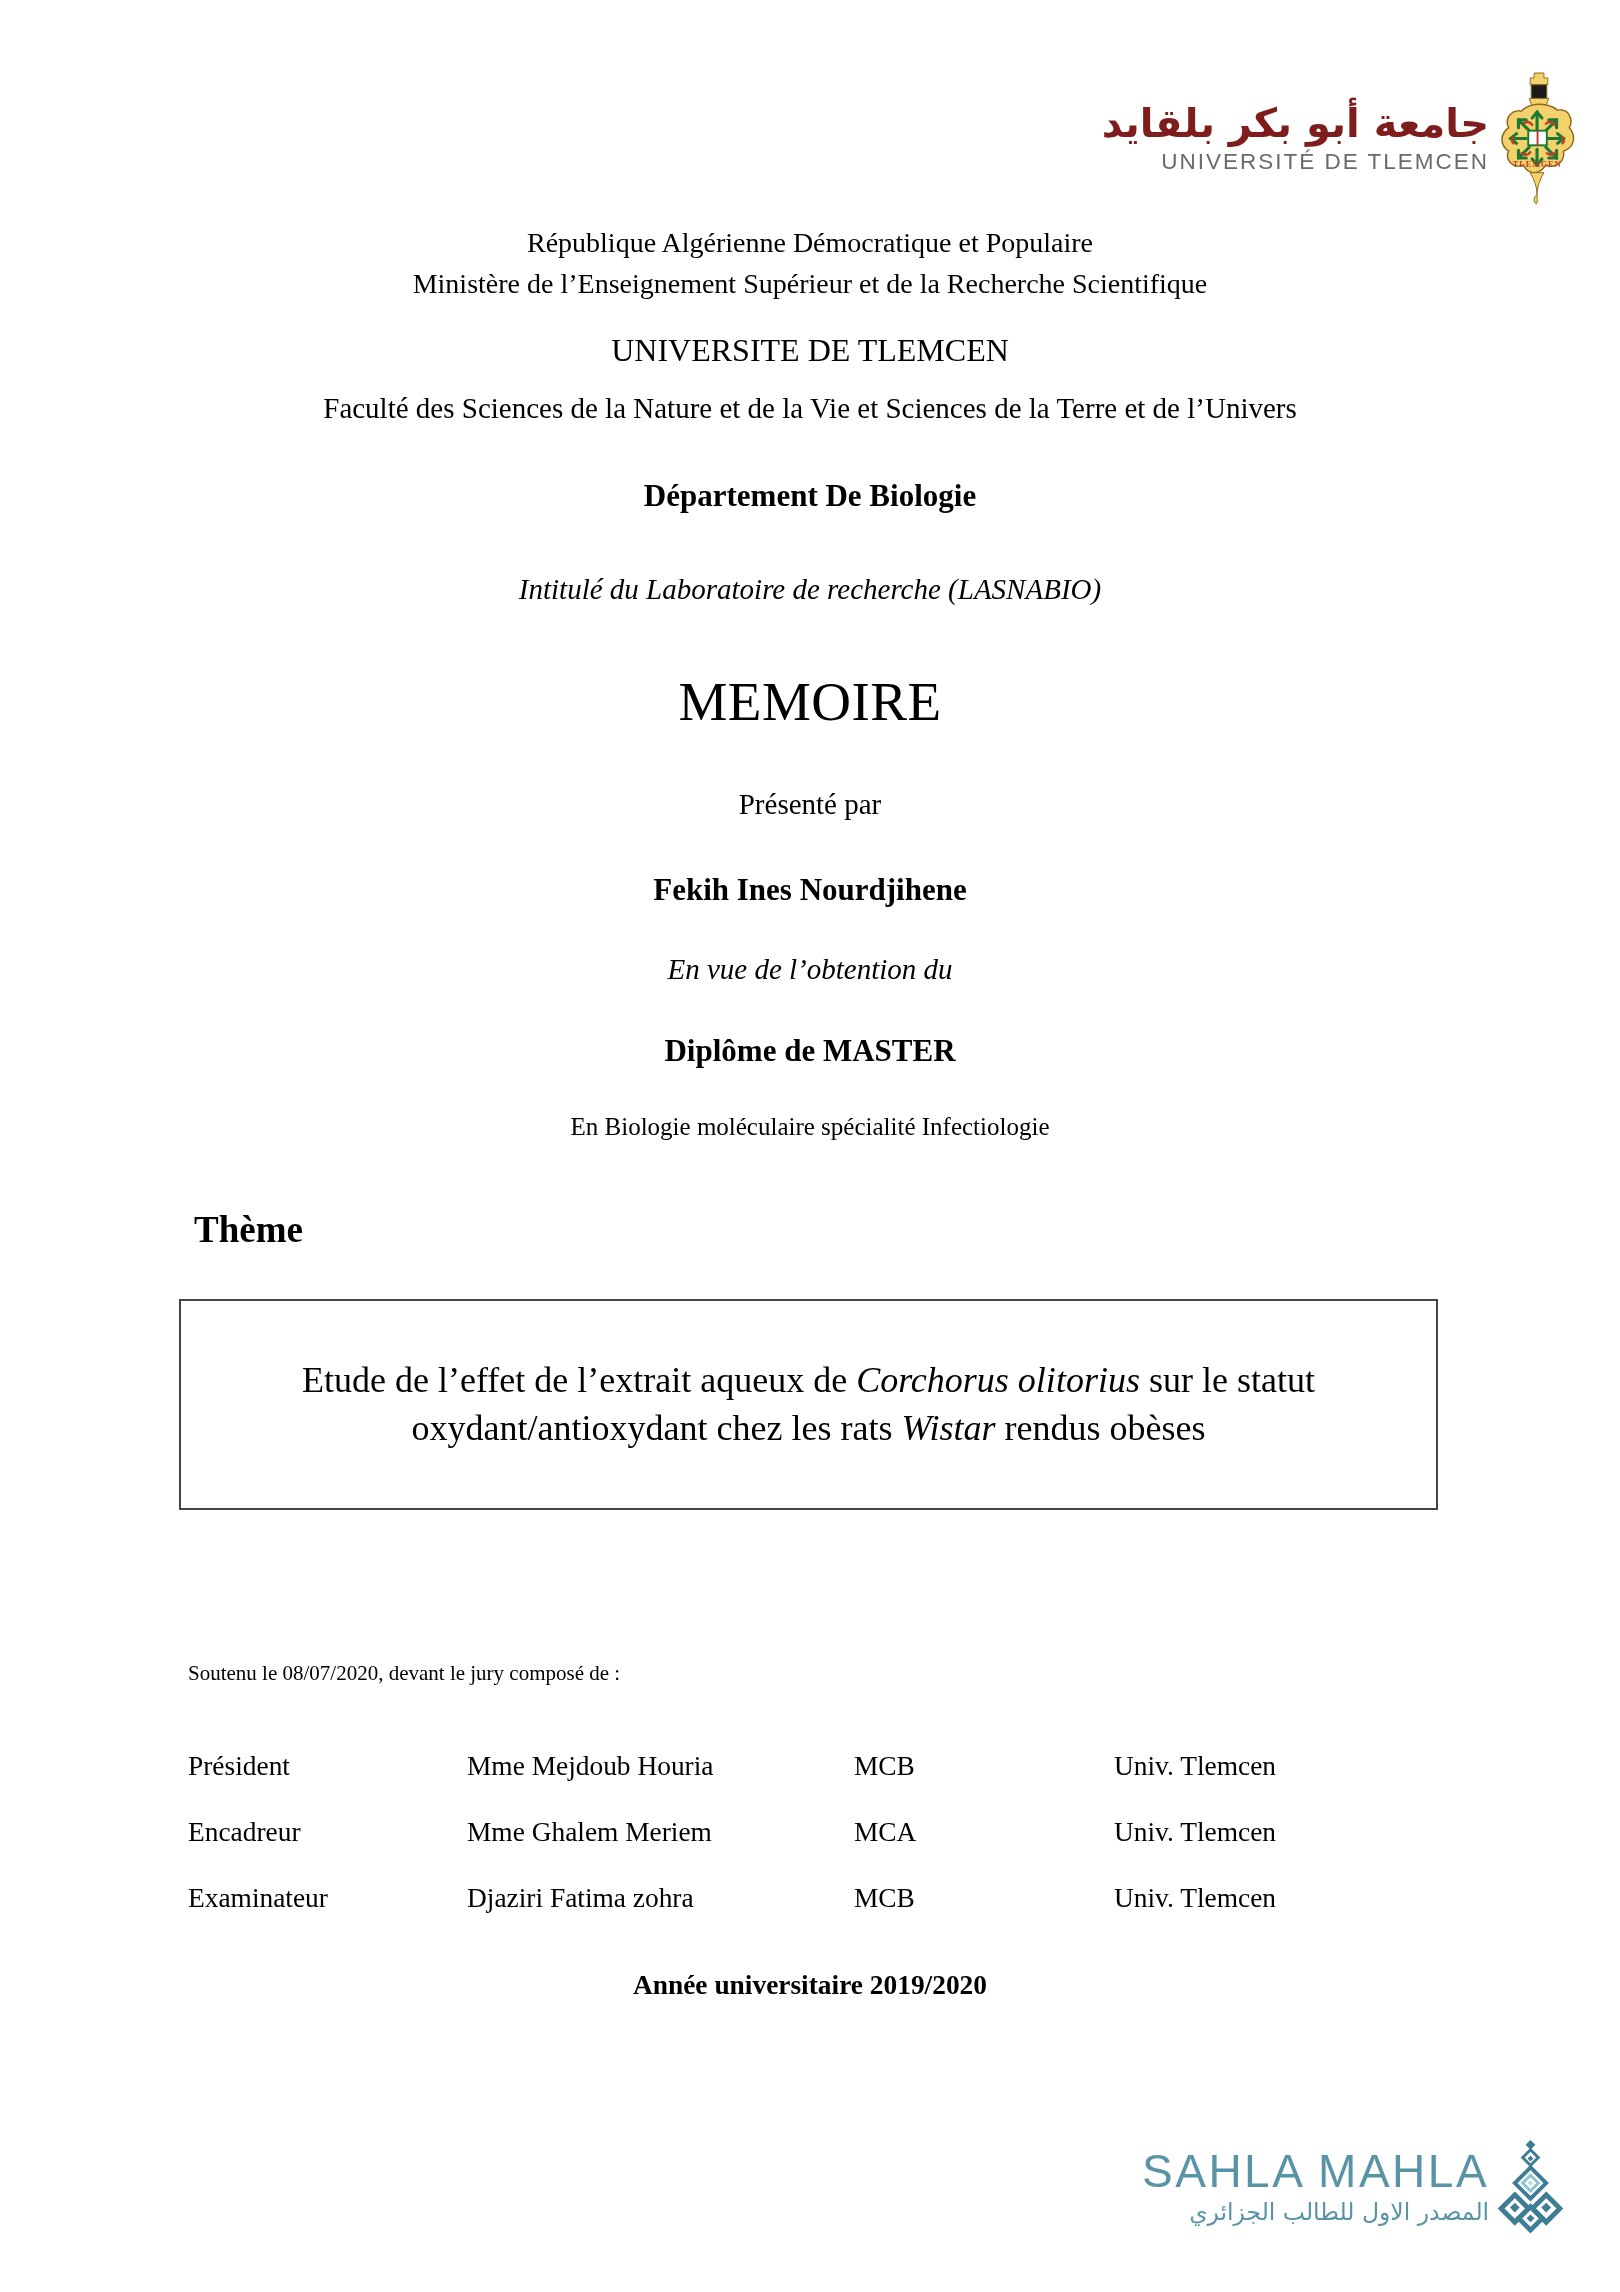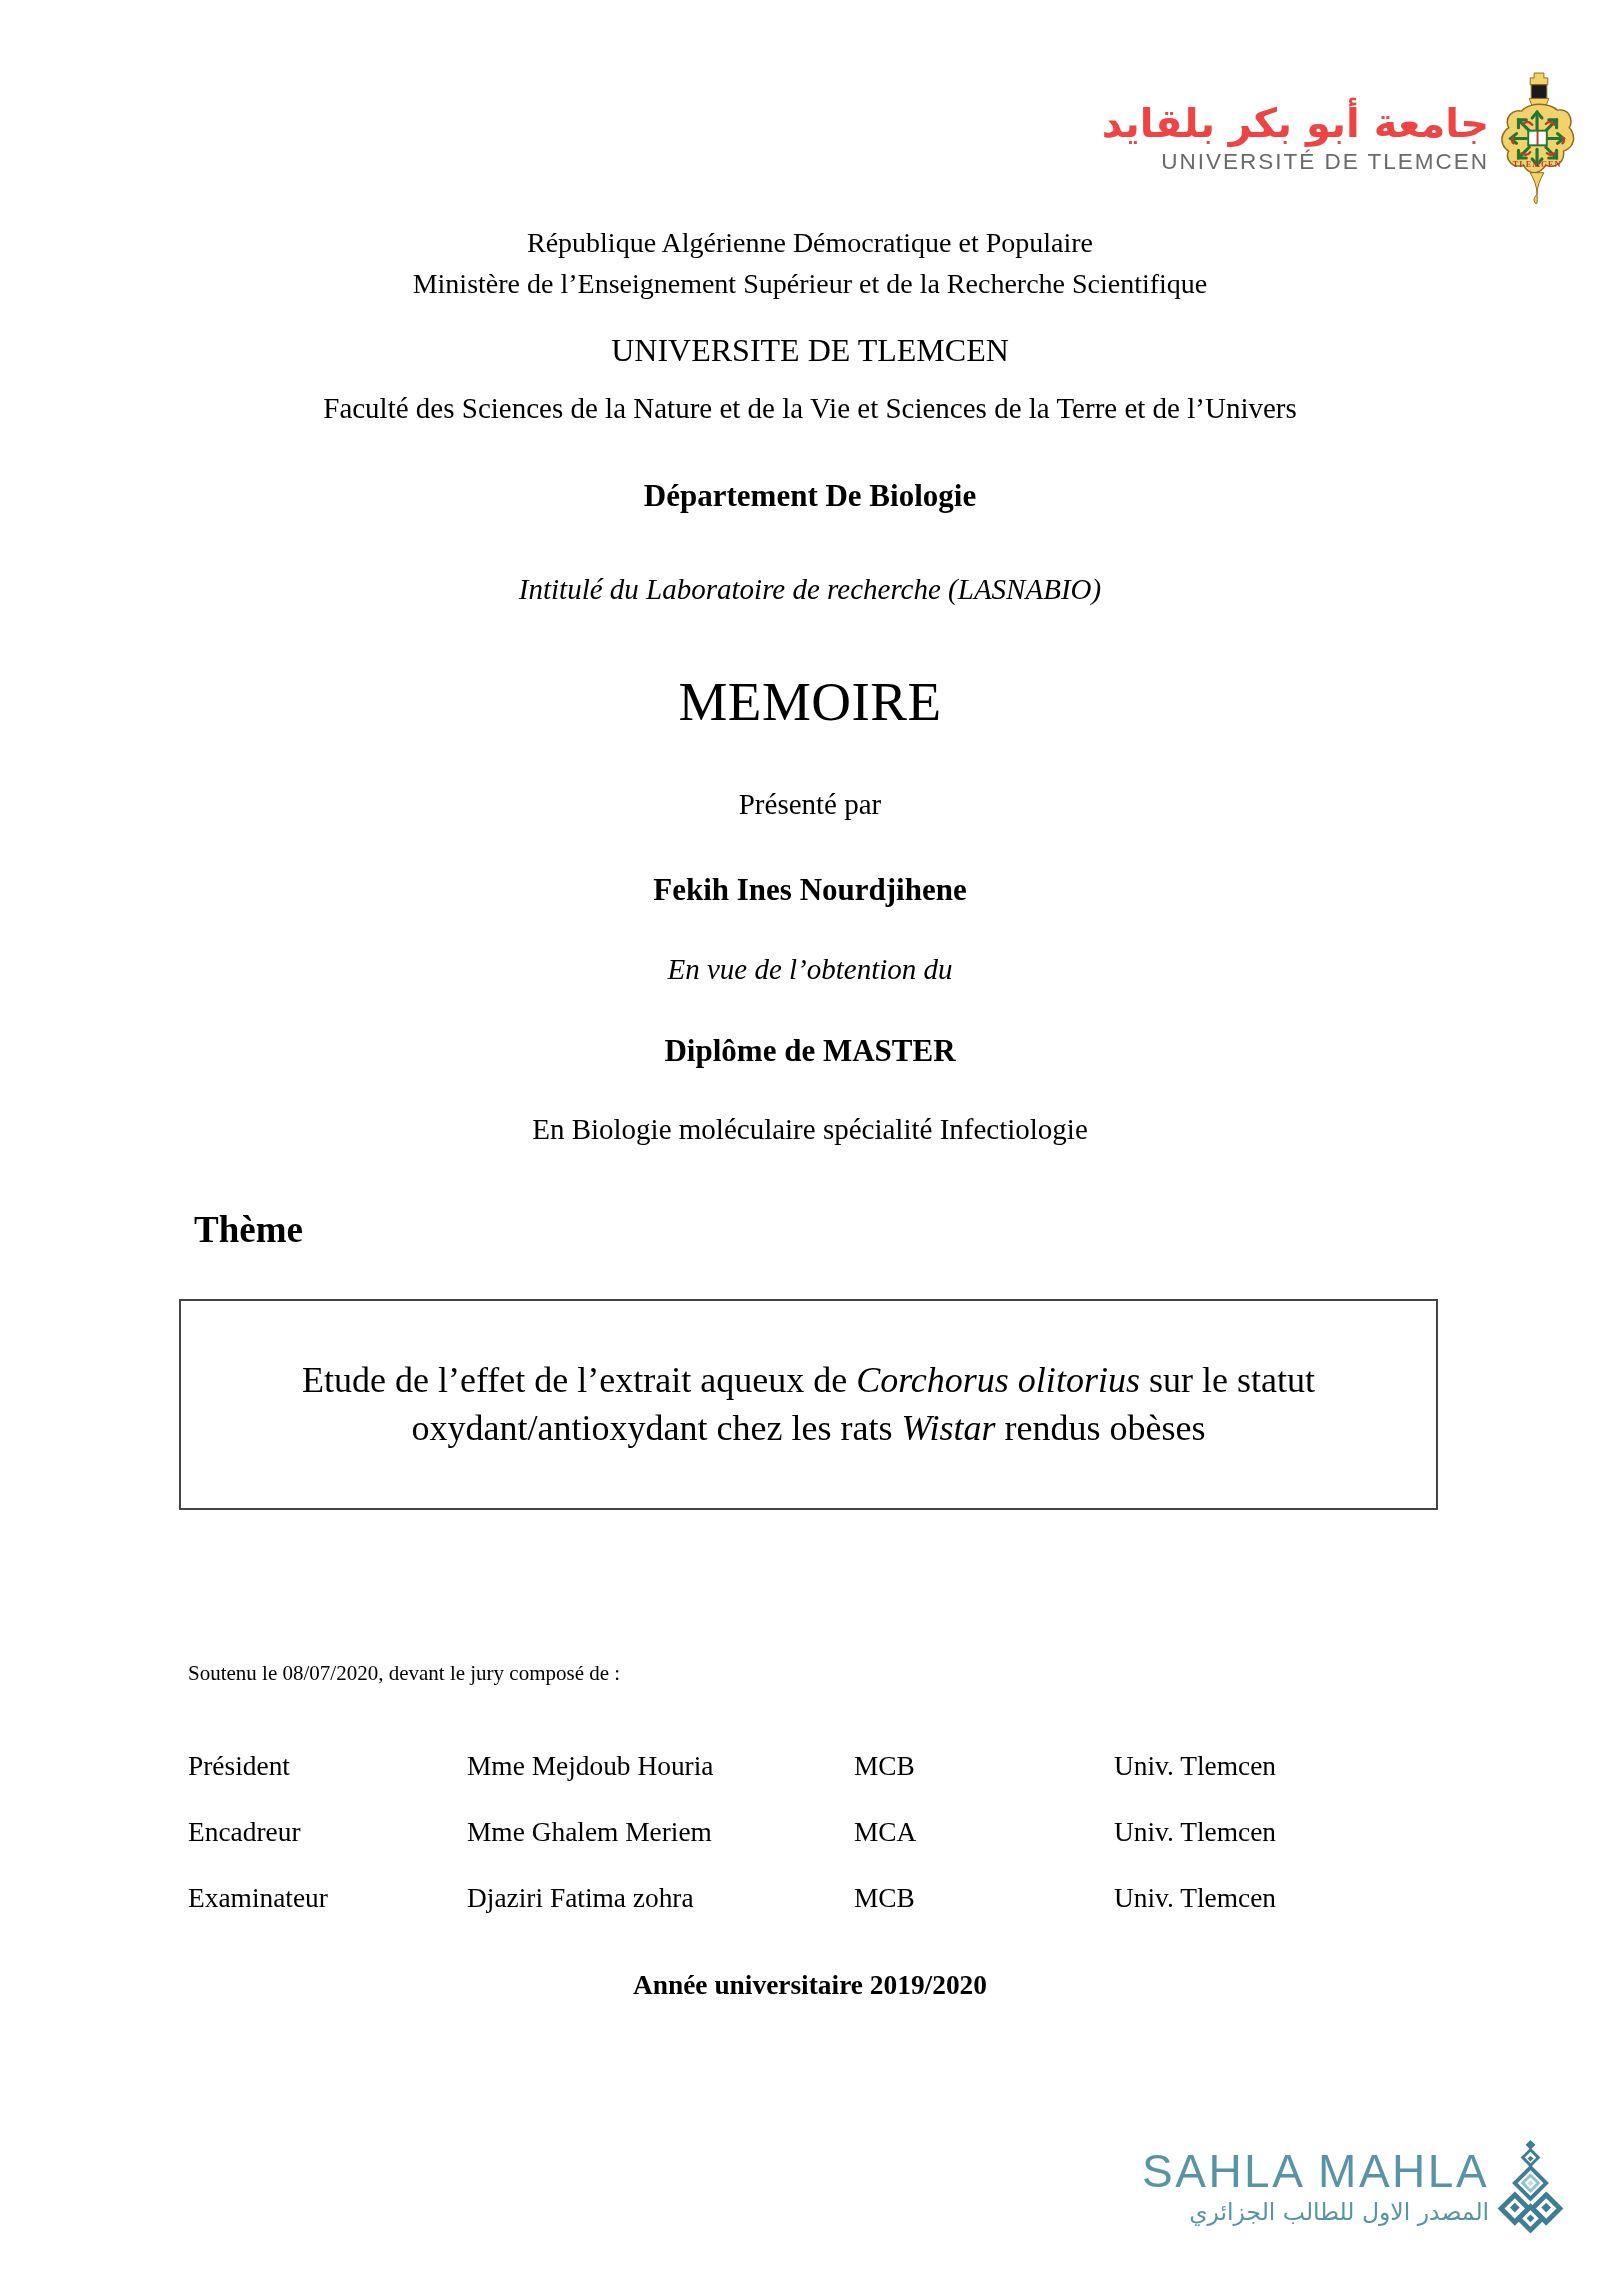--- a/index.html
+++ b/index.html
@@ -33,21 +33,21 @@
     gap: 5.9px;
   }
   .uni-logo-text {
     text-align: right;
     line-height: 1.05;
   }
   .uni-arabic {
     font-family: "DejaVu Sans", sans-serif;
     font-size: 40px;
     font-weight: bold;
-    color: #ef4444;
+    color: #7f1d1d;
     direction: rtl;
     letter-spacing: 0px;
     white-space: nowrap;
   }
   .uni-latin {
     font-family: "Liberation Sans", sans-serif;
     font-size: 22.5px;
     color: #6a6a6a;
     letter-spacing: 2px;
     white-space: nowrap;
@@ -76,21 +76,21 @@
   #hdr-university { top: 332px; font-size: 32px; }
   #hdr-faculty    { top: 392px; font-size: 29px; }
   #hdr-department { top: 478px; font-size: 31px; font-weight: bold; }
   #hdr-lab        { top: 573px; font-size: 29px; font-style: italic; }
 
   #memoire        { top: 670px; font-size: 55px; letter-spacing: 0.5px; }
   #presented-by   { top: 788px; font-size: 29px; }
   #author-name    { top: 872px; font-size: 31px; font-weight: bold; }
   #in-view-of     { top: 953px; font-size: 29px; font-style: italic; }
   #diploma        { top: 1033px; font-size: 31px; font-weight: bold; }
-  #specialty      { top: 1113px; font-size: 29px; }
+  #specialty      { top: 1113px; font-size: 25px; }
 
   
   #theme-heading {
     position: absolute;
     top: 1208px;
     left: 194px;
     font-size: 37px;
     font-weight: bold;
   }
 

